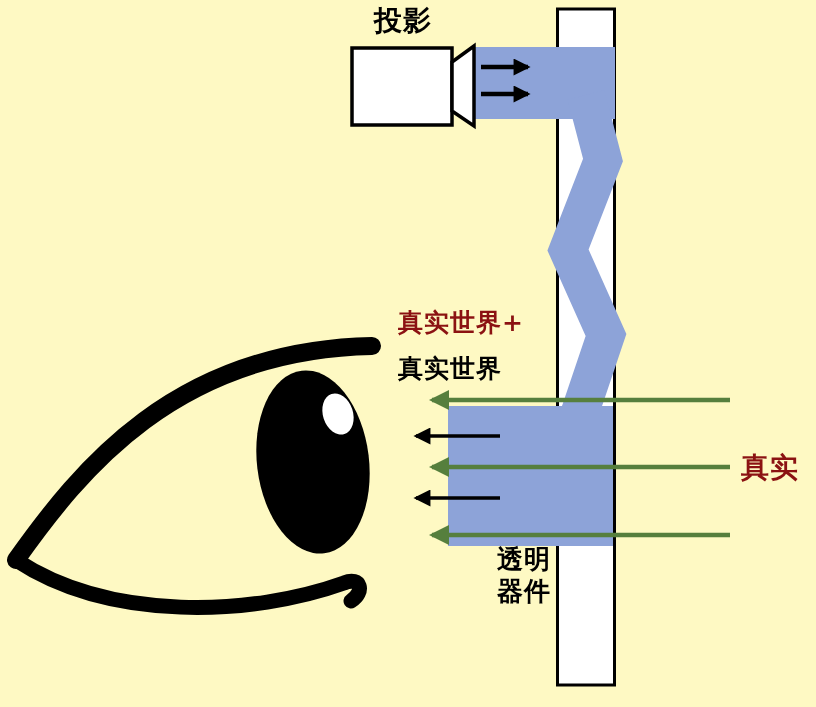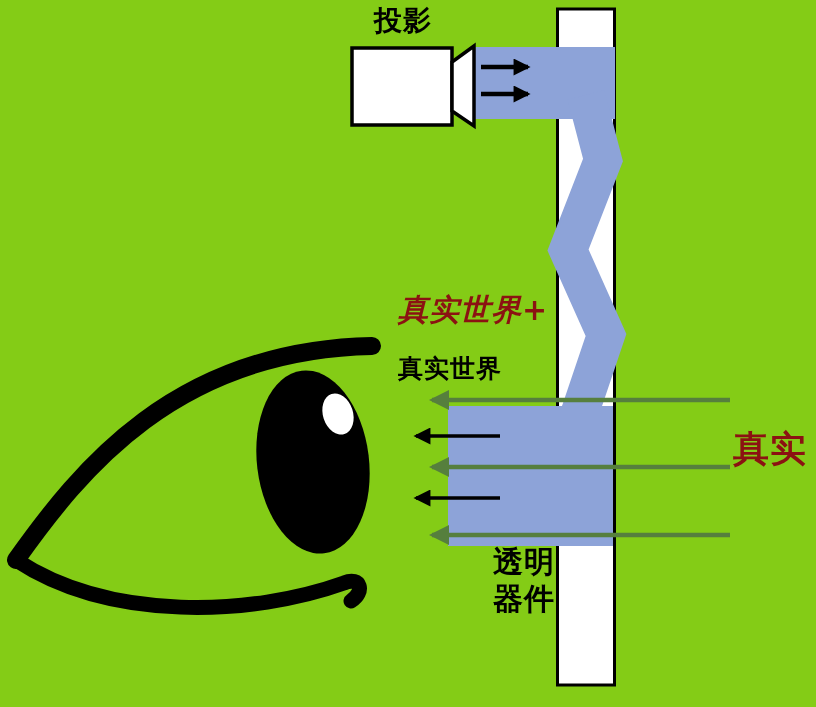--- a/index.html
+++ b/index.html
@@ -4,39 +4,39 @@
 <style>
   * { margin:0; padding:0; box-sizing:border-box; }
   html,body { background:#ffffff; }
   body {
     font-family:"DejaVu Serif","Liberation Serif",serif;
   }
   .stage {
     position:relative;
     width:816px;
     height:707px;
-    background:#84cc16;
+    background:#fef9c3;
     overflow:hidden;
   }
   .stage svg { position:absolute; left:0; top:0; }
 
   .label {
     position:absolute;
     font-weight:600;
     color:#000;
     letter-spacing:1px;
     white-space:nowrap;
   }
   .lbl-projector   { left:358px; top:2px;   width:90px;  font-size:28px; text-align:center; }
-  .lbl-rw-plus     { left:398px; top:290px; font-size:30px; color:var(--red);font-style:italic; }
+  .lbl-rw-plus     { left:398px; top:306px; font-size:25px; color:var(--red); }
   .lbl-virtual     { left:398px; top:352px; font-size:25px; color:#000; }
-  .lbl-rw-right    { left:728px; top:428px; width:84px; text-align:center;
-                     font-size:36px; color:var(--red); line-height:1.15; }
+  .lbl-rw-right    { left:728px; top:452px; width:84px; text-align:center;
+                     font-size:28px; color:var(--red); line-height:1.15; }
   .lbl-display     { left:486px; top:544px; width:76px; text-align:center;
-                     font-size:30px; color:#000; line-height:1.22; }
+                     font-size:26px; color:#000; line-height:1.22; }
 
   
   .beam-fill   { fill:var(--beam); }
   .beam-stroke { stroke:var(--beam); fill:none; }
   .green-line  { stroke:var(--green); }
   .green-head  { fill:var(--green); }
   .ink-line    { stroke:#000; }
   .ink-head    { fill:#000; }
 </style>
 </head>

